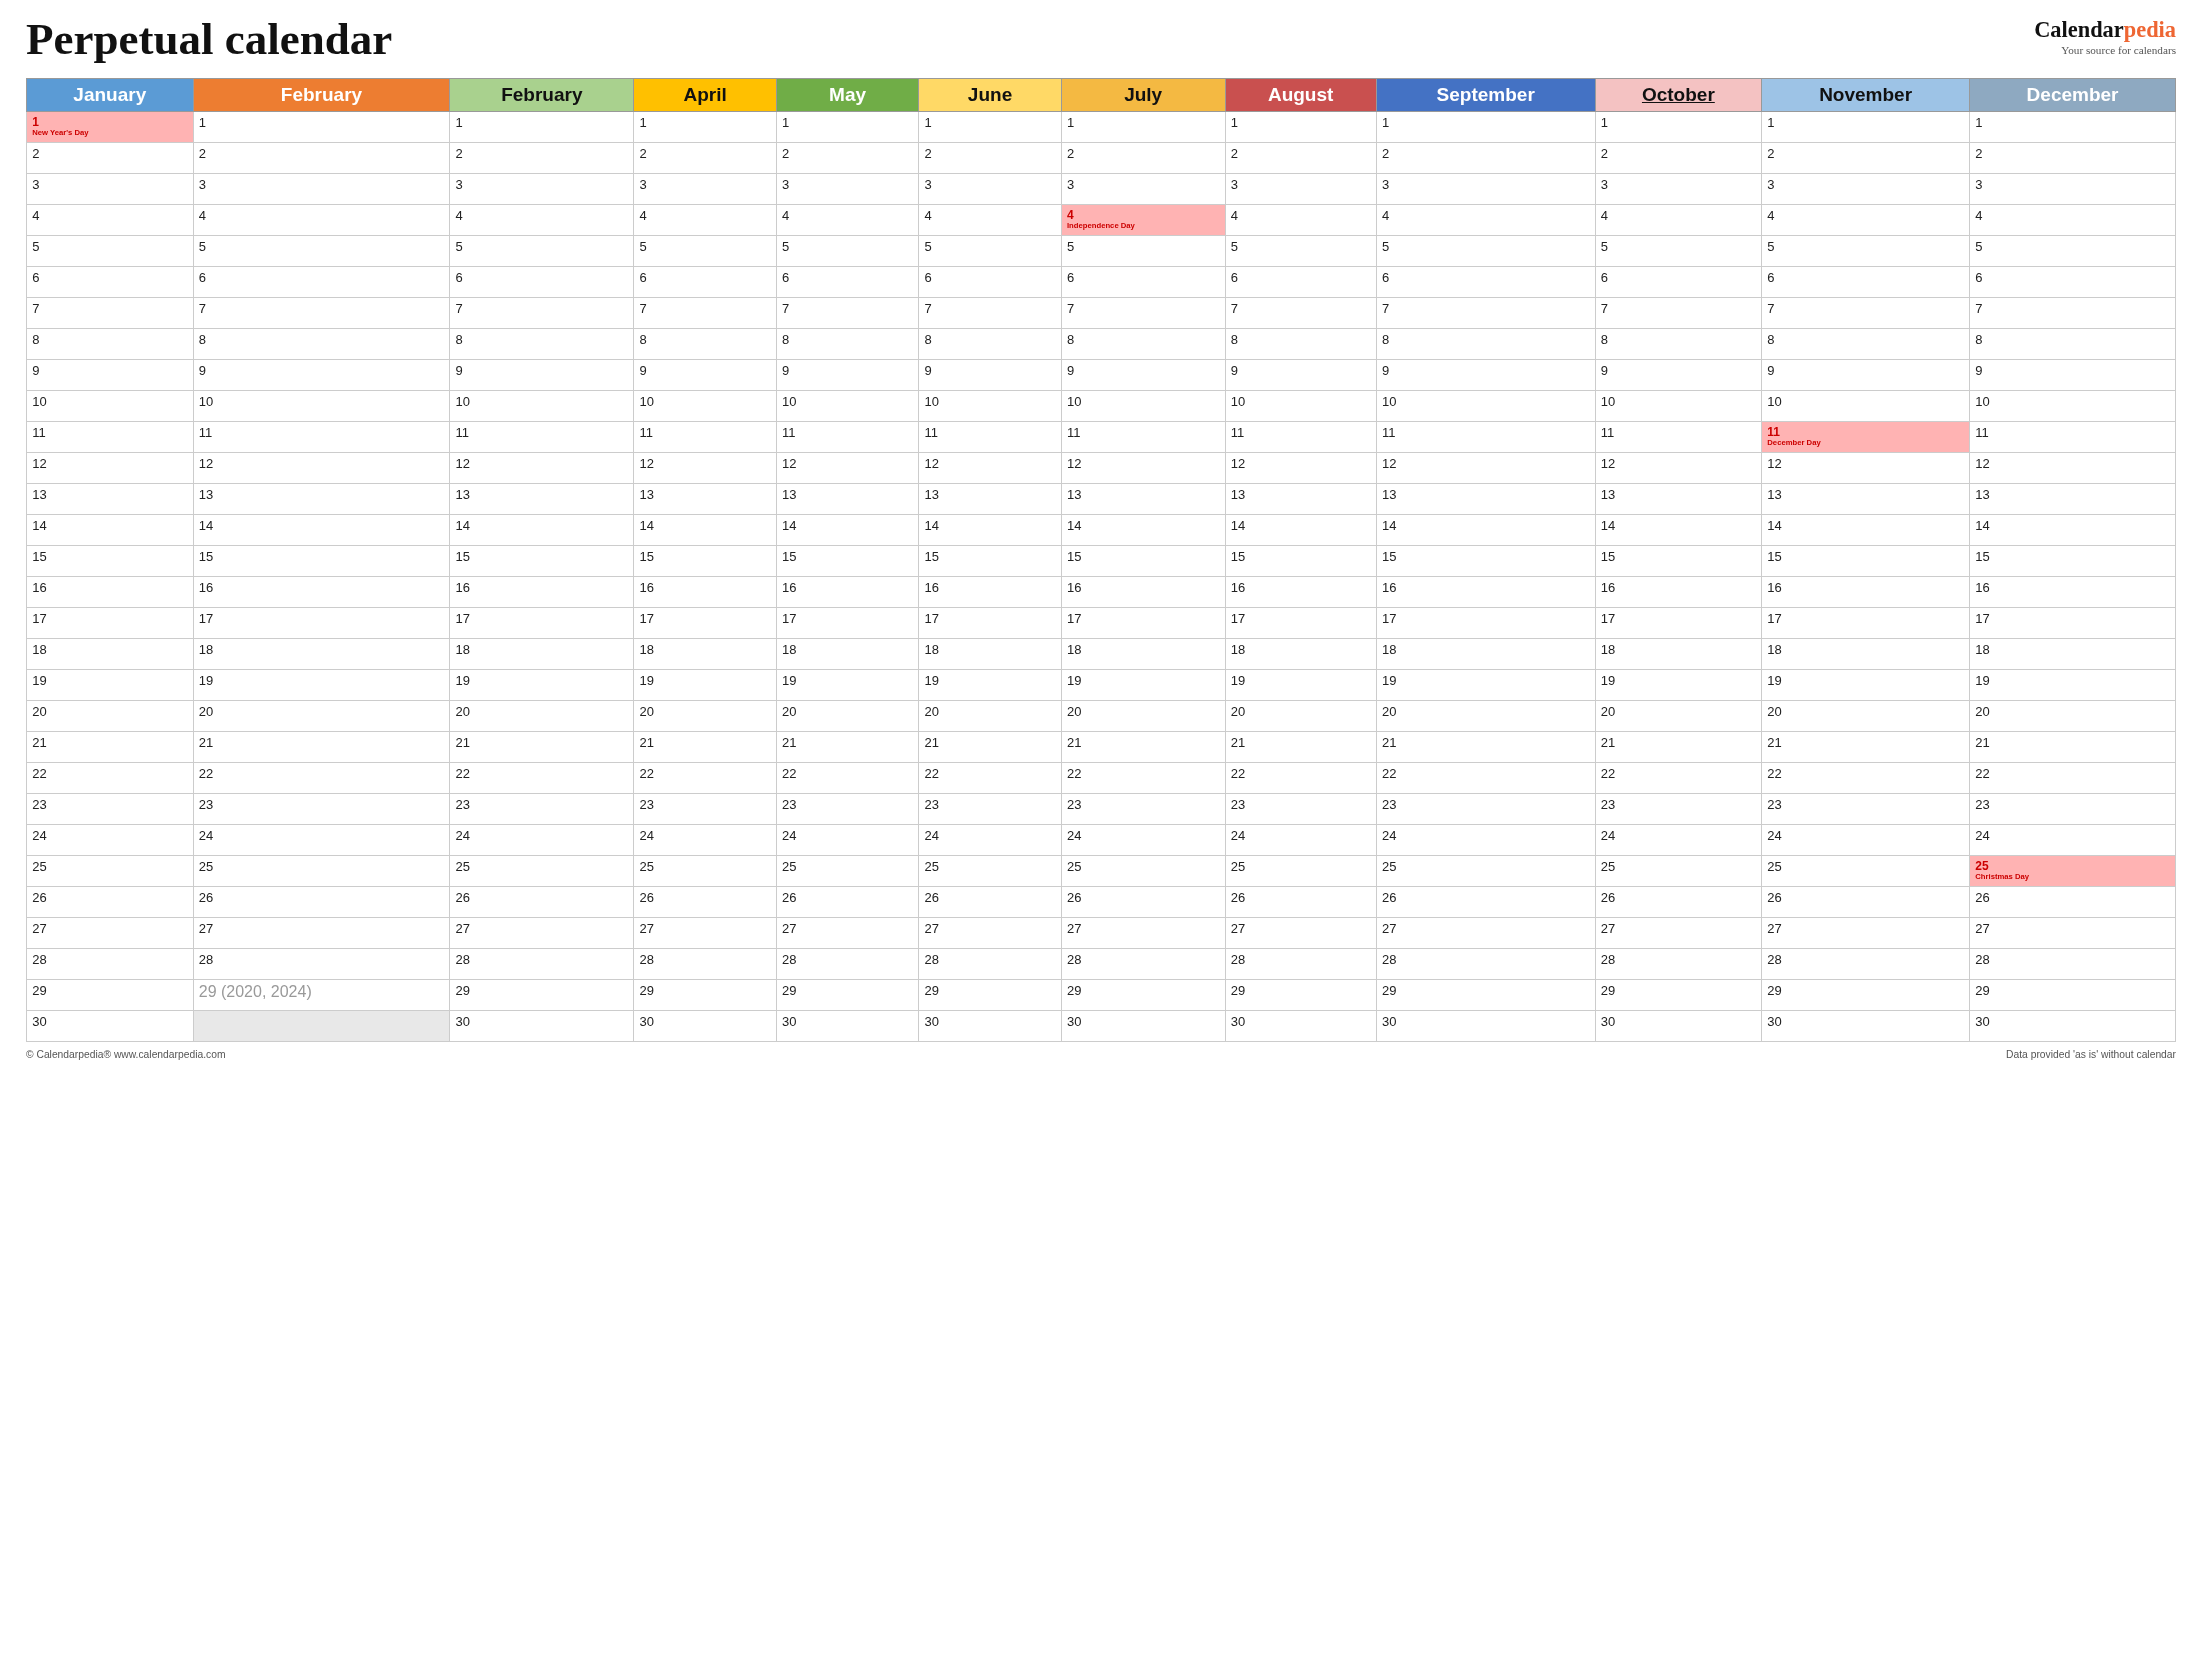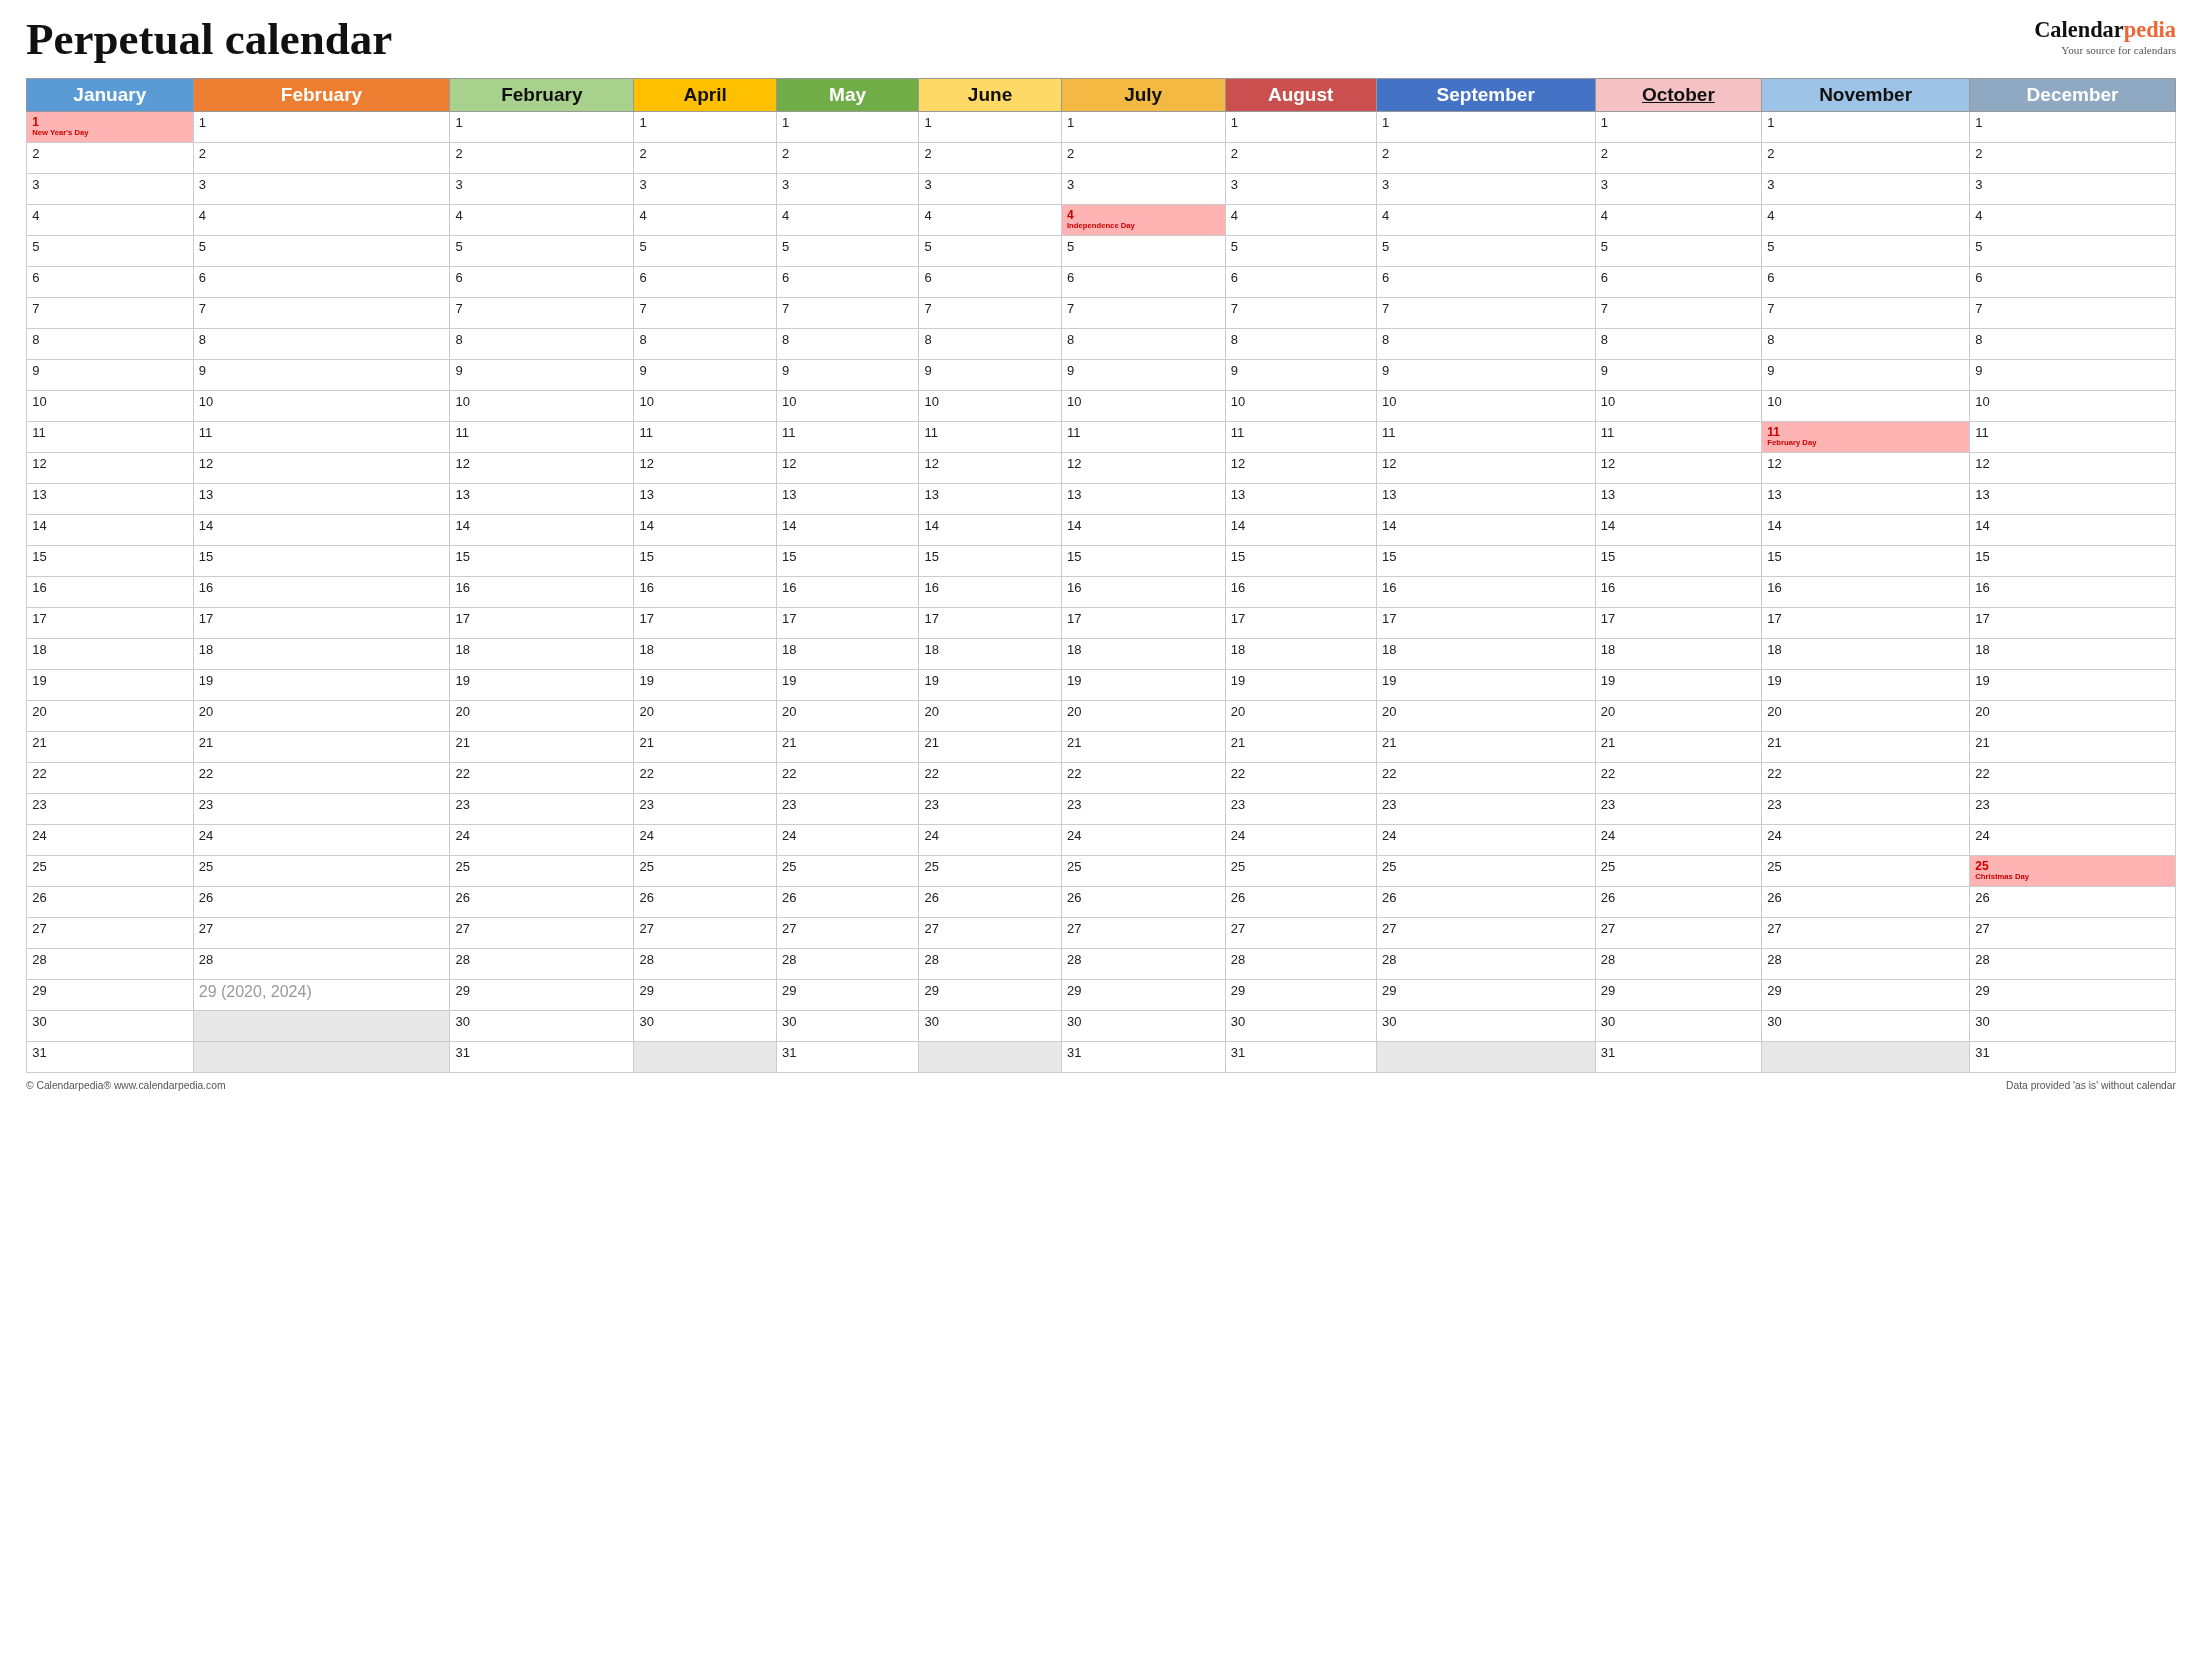--- a/index.html
+++ b/index.html
@@ -277,21 +277,21 @@
         <td><span class="day-num">11</span></td>
         <td><span class="day-num">11</span></td>
         <td><span class="day-num">11</span></td>
         <td><span class="day-num">11</span></td>
         <td><span class="day-num">11</span></td>
         <td><span class="day-num">11</span></td>
         <td><span class="day-num">11</span></td>
         <td><span class="day-num">11</span></td>
         <td><span class="day-num">11</span></td>
         <td><span class="day-num">11</span></td>
-        <td style="background-color: rgb(255, 179, 179);"><span class="holiday-num">11 </span><span class="holiday-label">February Day</span></td>
+        <td style="background-color: rgb(255, 179, 179);"><span class="holiday-num">11 </span><span class="holiday-label">December Day</span></td>
         <td><span class="day-num">11</span></td>
       </tr>
       <tr>
         <td><span class="day-num">12</span></td>
         <td><span class="day-num">12</span></td>
         <td><span class="day-num">12</span></td>
         <td><span class="day-num">12</span></td>
         <td><span class="day-num">12</span></td>
         <td><span class="day-num">12</span></td>
         <td><span class="day-num">12</span></td>
@@ -545,34 +545,20 @@
         <td><span class="day-num">30</span></td>
         <td><span class="day-num">30</span></td>
         <td><span class="day-num">30</span></td>
         <td><span class="day-num">30</span></td>
         <td><span class="day-num">30</span></td>
         <td><span class="day-num">30</span></td>
         <td><span class="day-num">30</span></td>
         <td><span class="day-num">30</span></td>
         <td><span class="day-num">30</span></td>
         <td><span class="day-num">30</span></td>
-      </tr>
-      <tr>
-        <td><span class="day-num">31</span></td>
-        <td class="no-day"></td>
-        <td><span class="day-num">31</span></td>
-        <td class="no-day"></td>
-        <td><span class="day-num">31</span></td>
-        <td class="no-day"></td>
-        <td><span class="day-num">31</span></td>
-        <td><span class="day-num">31</span></td>
-        <td class="no-day"></td>
-        <td><span class="day-num">31</span></td>
-        <td class="no-day"></td>
-        <td><span class="day-num">31</span></td>
       </tr>
     </tbody>
 </table>
 
 <div class="footer">
   <span>© Calendarpedia®  www.calendarpedia.com</span>
   <span>Data provided 'as is' without calendar</span>
 </div>
 
 

